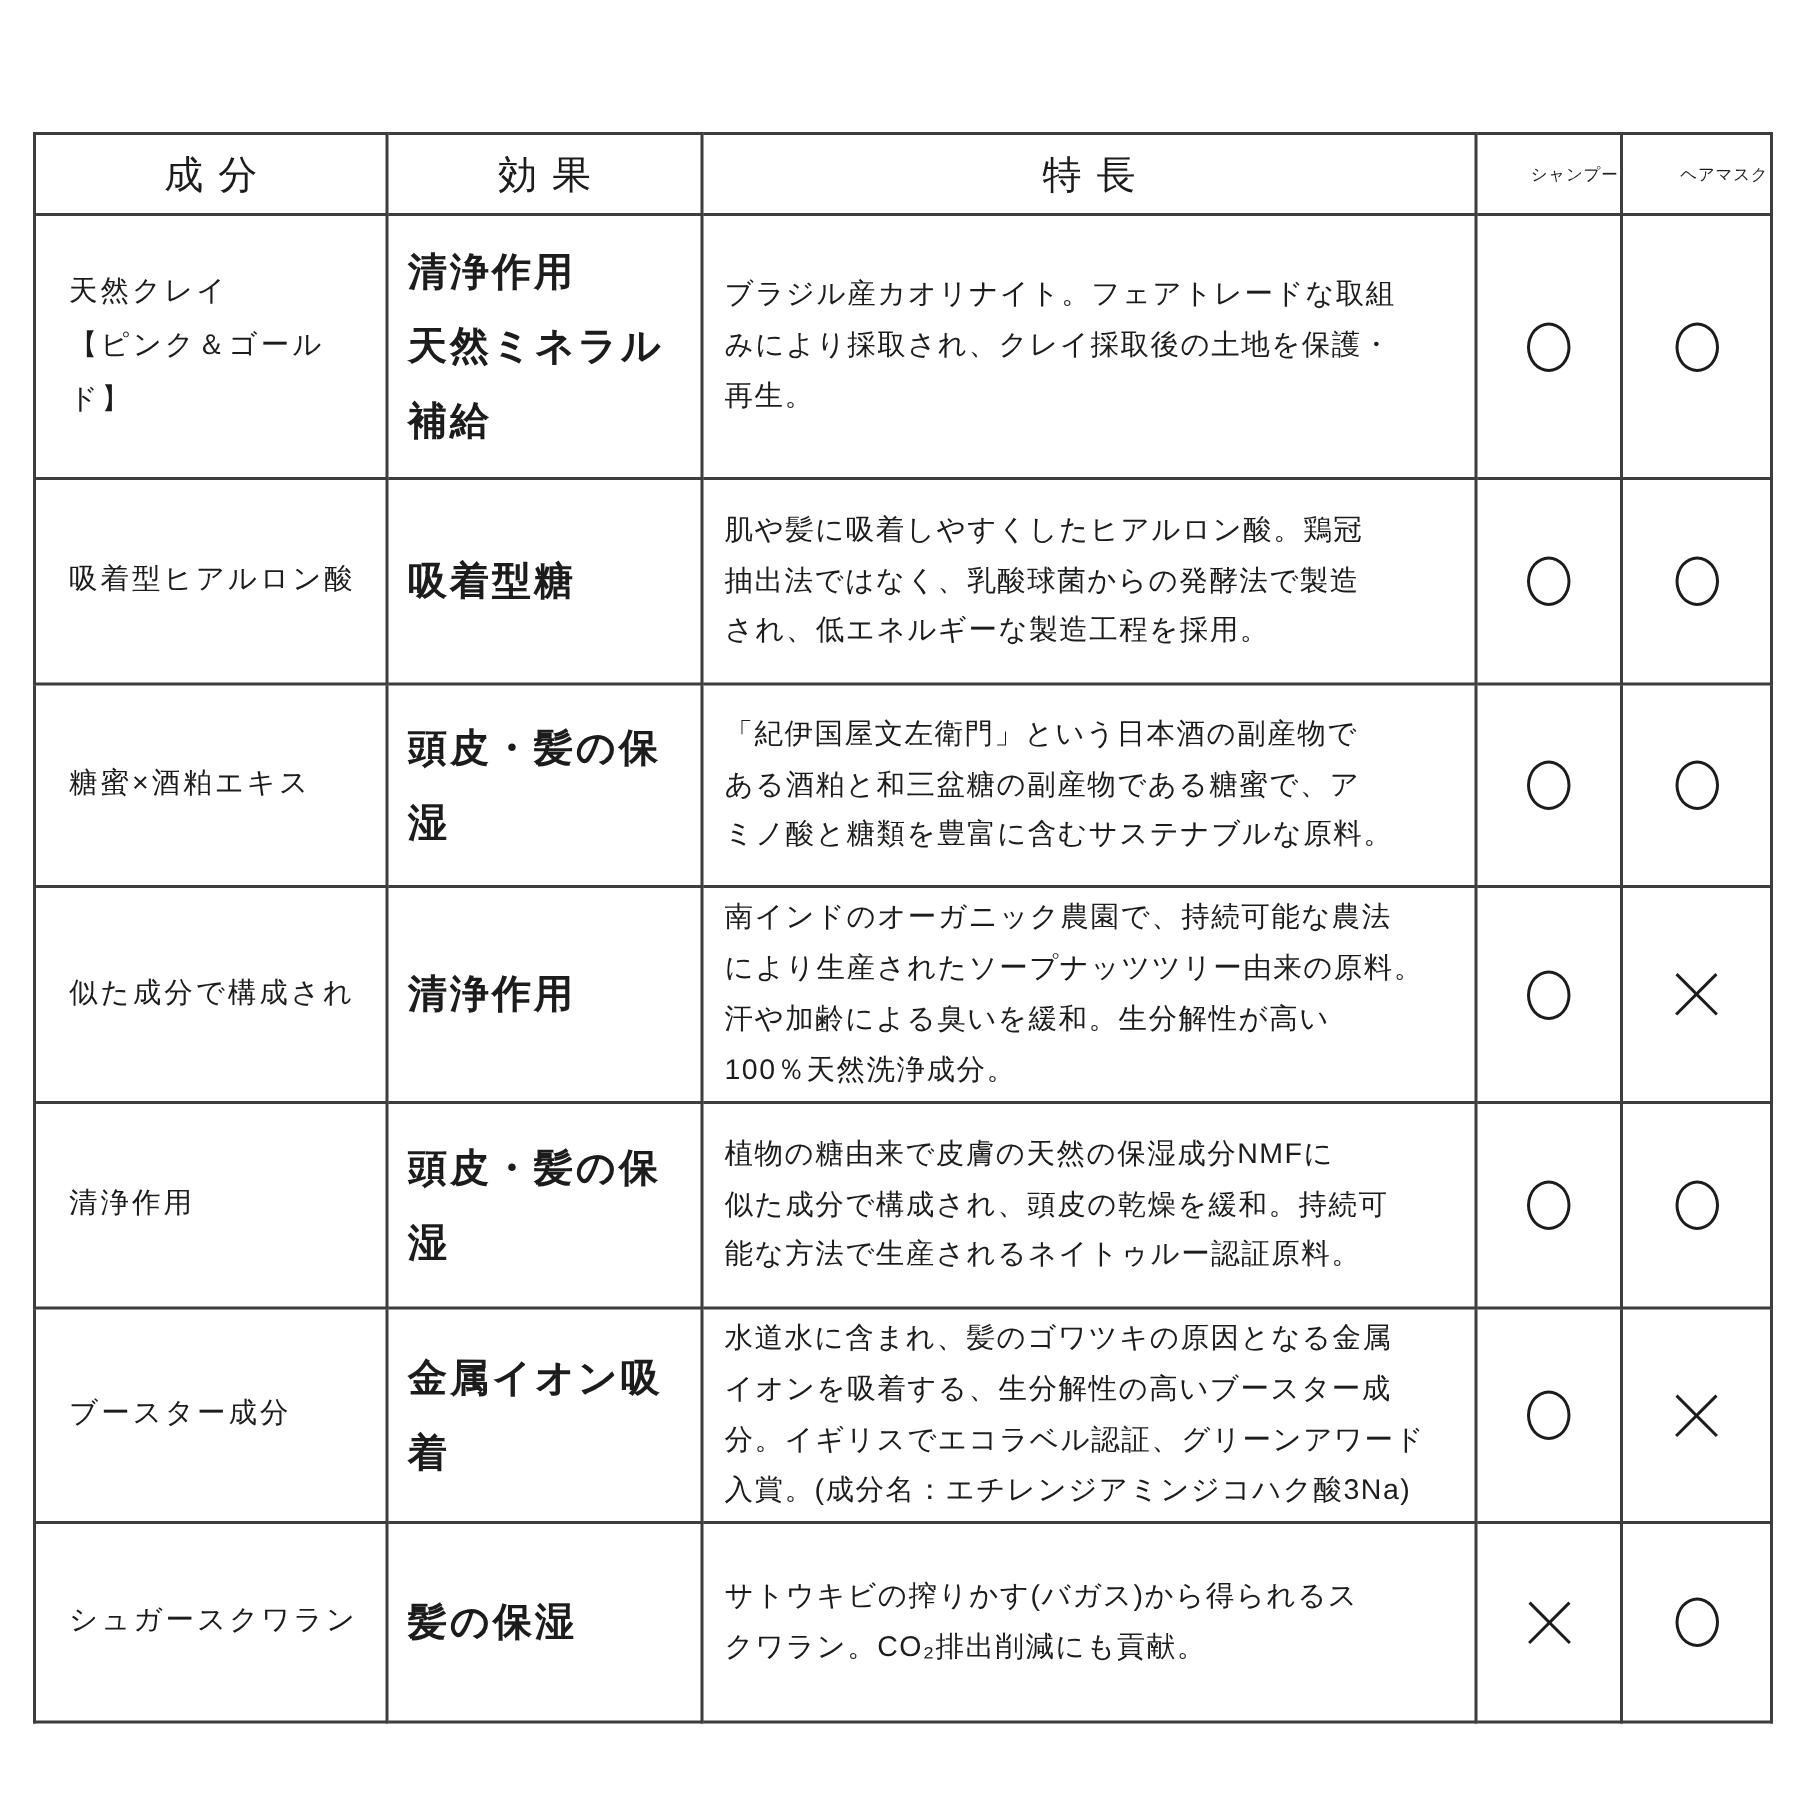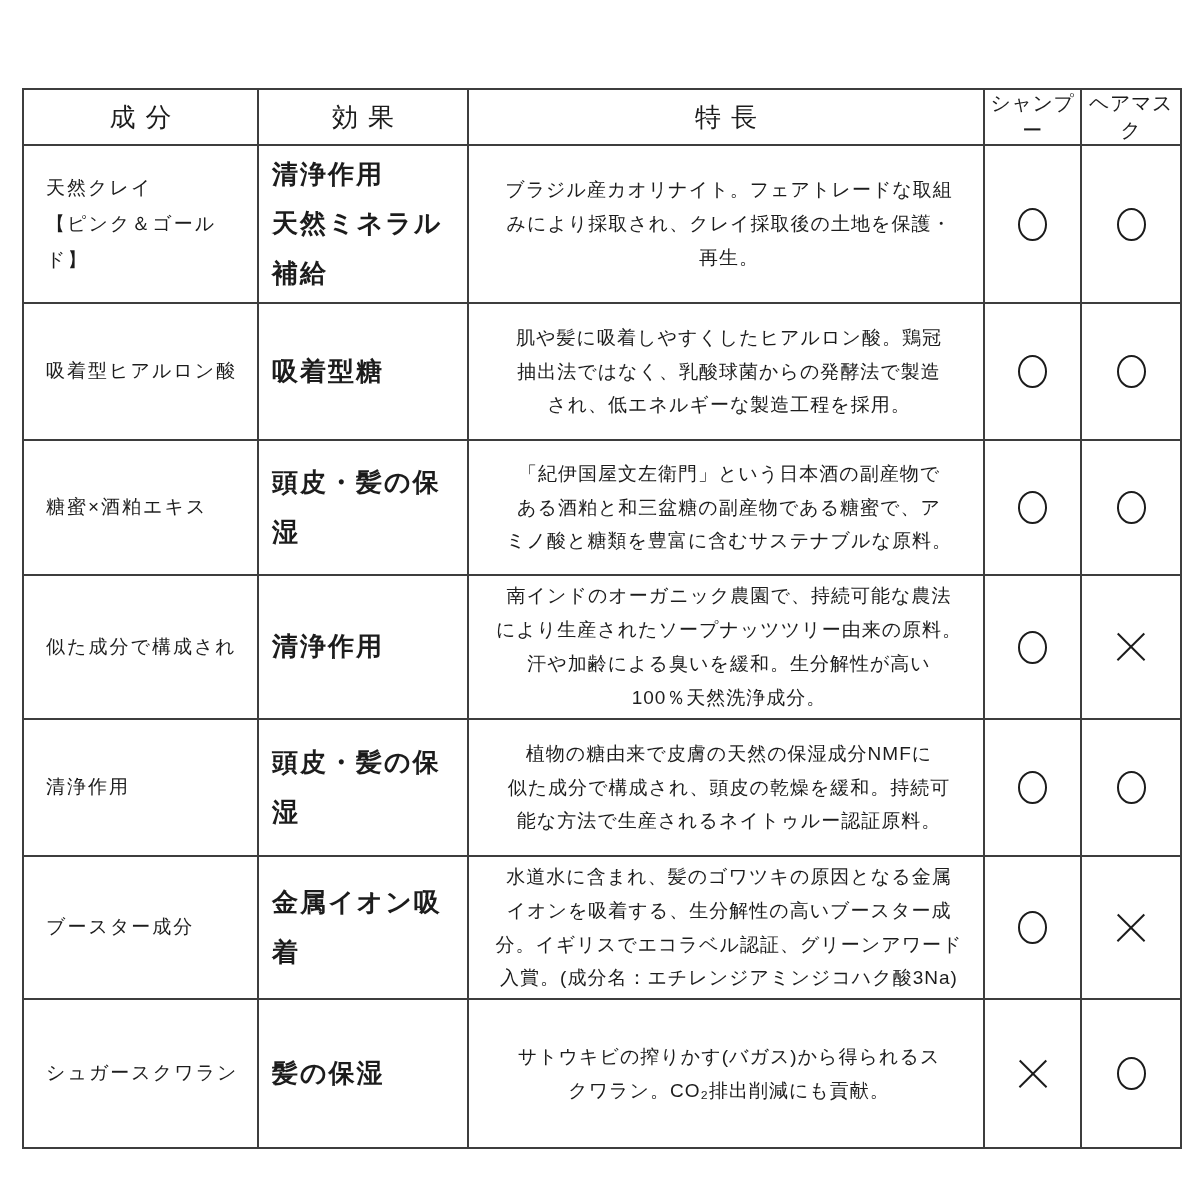--- a/index.html
+++ b/index.html
@@ -41,31 +41,32 @@
     color: #1c1c1c;
     background: #ffffff;
     border-bottom-width: 3px;
   }
   th.h-main {
     font-size: 26px;
     letter-spacing: 10px;
     text-indent: 10px;
   }
   th.h-small {
-    font-size: 20px;
+    font-size: 11px;
     letter-spacing: 0.5px;
     padding: 0 1px;
-  }
-  tbody tr:nth-child(1) { height: 158px; }
+    text-align: right;
+  }
+  tbody tr:nth-child(1) { height: 176px; }
   tbody tr:nth-child(2) { height: 137px; }
   tbody tr:nth-child(3) { height: 135px; }
   tbody tr:nth-child(4) { height: 144px; }
   tbody tr:nth-child(5) { height: 137px; }
   tbody tr:nth-child(6) { height: 143px; }
-  tbody tr:nth-child(7) { height: 149px; }
+  tbody tr:nth-child(7) { height: 133px; }
 
   td.c-name {
     padding-left: 22px;
     padding-right: 6px;
     font-size: 19px;
     letter-spacing: 2px;
     line-height: 1.9;
     white-space: pre-line;
   }
   td.c-effect {
@@ -77,21 +78,20 @@
     white-space: pre-line;
     font-weight: bold;
   }
   td.c-feature {
     padding-left: 14px;
     padding-right: 8px;
     font-size: 19px;
     letter-spacing: 1px;
     line-height: 1.78;
     white-space: pre-line;
-    text-align: center;
   }
   td.c-mark { text-align: center; }
   .mark-glyph {
     display: inline-block;
     vertical-align: middle;
   }
   .mark-glyph.maru {
     font-size: 0;
     color: transparent;
     width: 29px;

